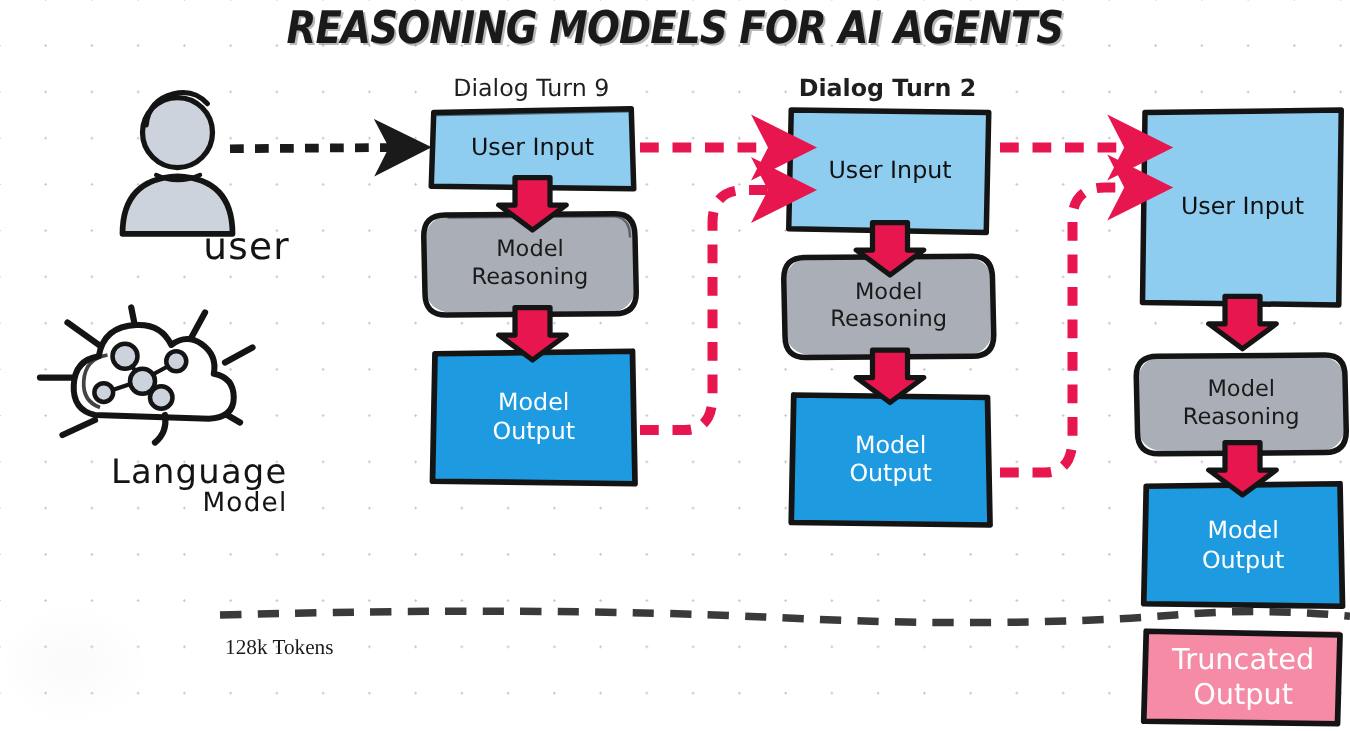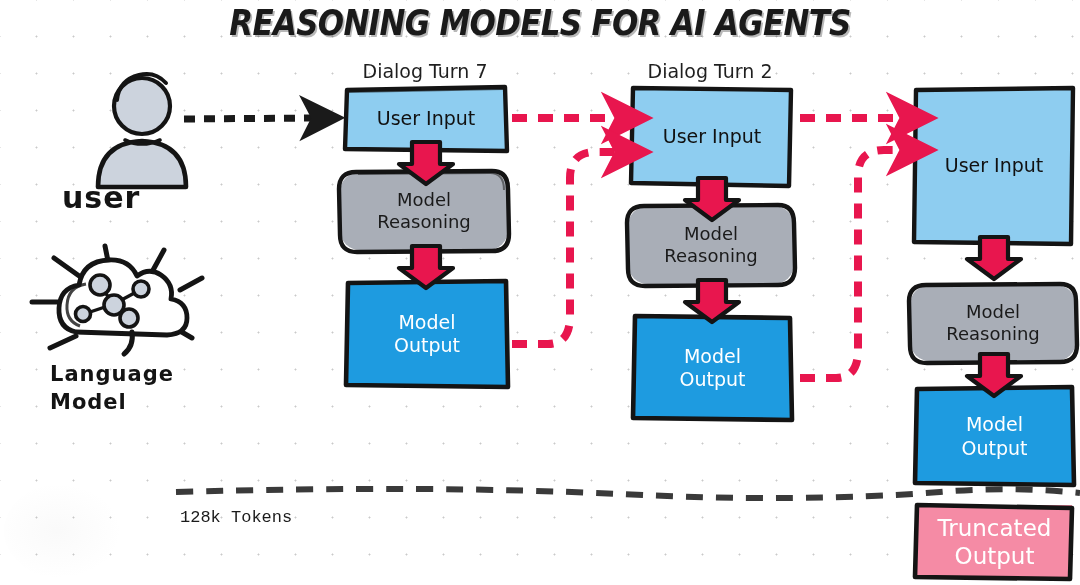--- a/index.html
+++ b/index.html
@@ -82,31 +82,31 @@
   #links { position: absolute; inset: 0; z-index: 5; pointer-events: none; }
   #links svg { width: 100%; height: 100%; overflow: visible; }
 
   
   .icon-art { position: absolute; z-index: 4; }
   .icon-art svg { display: block; overflow: visible; }
 
   .icon-caption {
     position: absolute;
     font-family: "DejaVu Sans", sans-serif;
-    font-weight: 700;
+    font-weight: 400;
     color: #141414;
-    text-align: left;
+    text-align: right;
     white-space: nowrap;
     letter-spacing: 1px;
   }
 
   
   .ctx-note {
     position: absolute;
-    font-family: Liberation Mono, monospace;
+    font-family: Liberation Serif, serif;
     font-size: 17px;
     color: #1b1b1b;
     white-space: nowrap;
     text-align: right;
   }
 
   #watermark {
     position: absolute;
     left: 4px; bottom: 6px;
     width: 118px; height: 96px;
@@ -162,25 +162,25 @@
         <circle cx="68" cy="45" r="10"></circle>
         <circle cx="109" cy="49" r="8"></circle>
         <circle cx="82" cy="65" r="10"></circle>
         <circle cx="97" cy="78" r="9"></circle>
         <circle cx="51" cy="74" r="7.5"></circle>
       </g>
 
       <path d="M100 92 q2 14 -8 22" fill="none" stroke="#141414" stroke-width="5" stroke-linecap="round"></path>
     </svg>
   </div>
-  <div class="icon-caption" style="left:50px; top:362px; width:180px; font-size:21px;">Language</div>
+  <div class="icon-caption" style="left:50px; top:362px; width:180px; font-size:27px;">Language</div>
   <div class="icon-caption" style="left:50px; top:390px; width:180px; font-size:21px;">Model</div>
 
-  <div class="turn-label" style="left:340px; top:60px; width:170px;">Dialog Turn 7</div>
-  <div class="turn-label" style="left:625px; top:60px; width:170px;">Dialog Turn 2</div>
+  <div class="turn-label" style="left:340px; top:60px; width:170px;">Dialog Turn 9</div>
+  <div class="turn-label" style="left:625px; top:60px; width:170px;font-weight:bold;">Dialog Turn 2</div>
 
   <div id="links">
     <svg viewBox="0 0 1080 585" preserveAspectRatio="none">
       <defs>
         <marker id="redhead" markerWidth="7" markerHeight="7" refX="2.4" refY="3.5" orient="auto">
           <path d="M0,0.2 L6.6,3.5 L0,6.8 L1.7,3.5 z" fill="#e8164e"></path>
         </marker>
         <marker id="blkhead" markerWidth="7" markerHeight="7" refX="2.4" refY="3.5" orient="auto">
           <path d="M0,0.2 L6.6,3.5 L0,6.8 L1.7,3.5 z" fill="#1a1a1a"></path>
         </marker>

